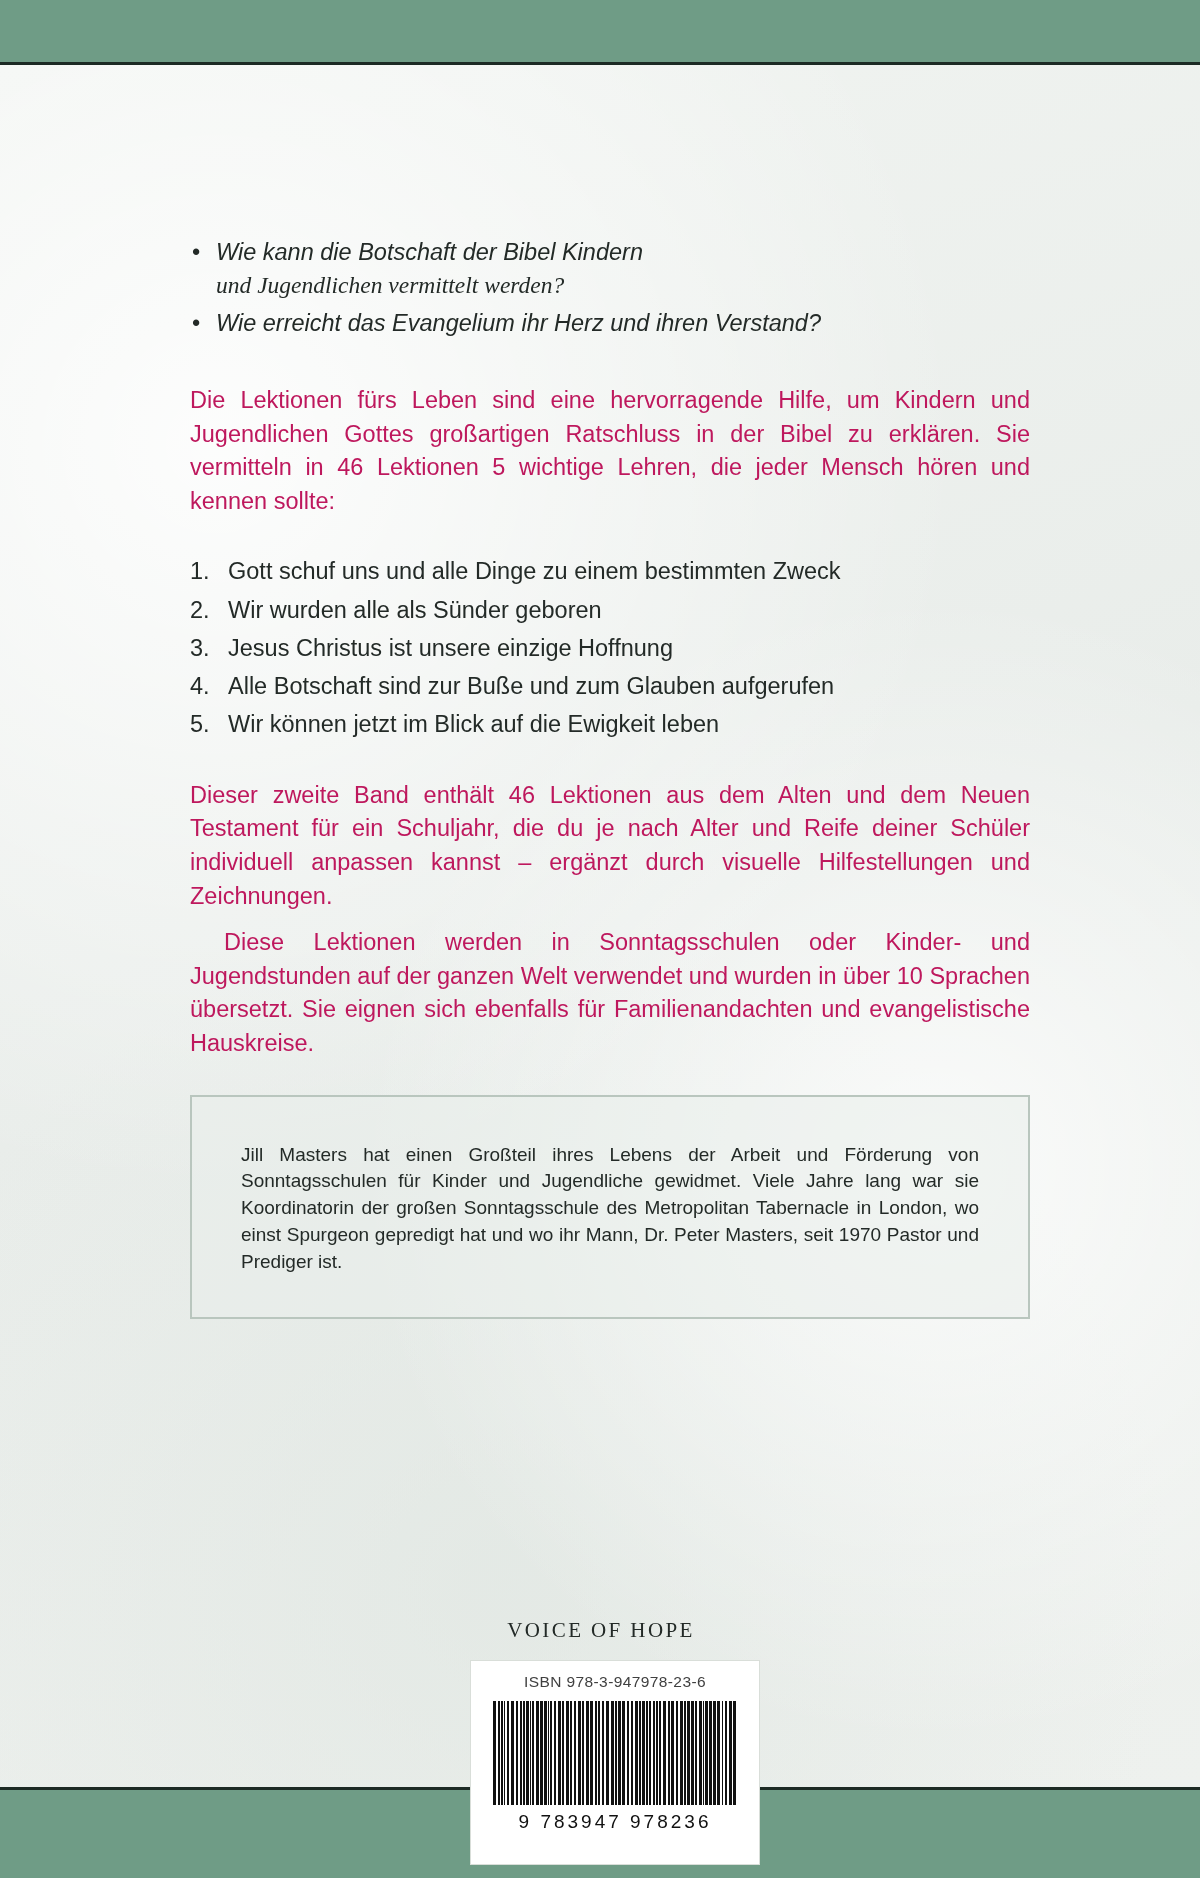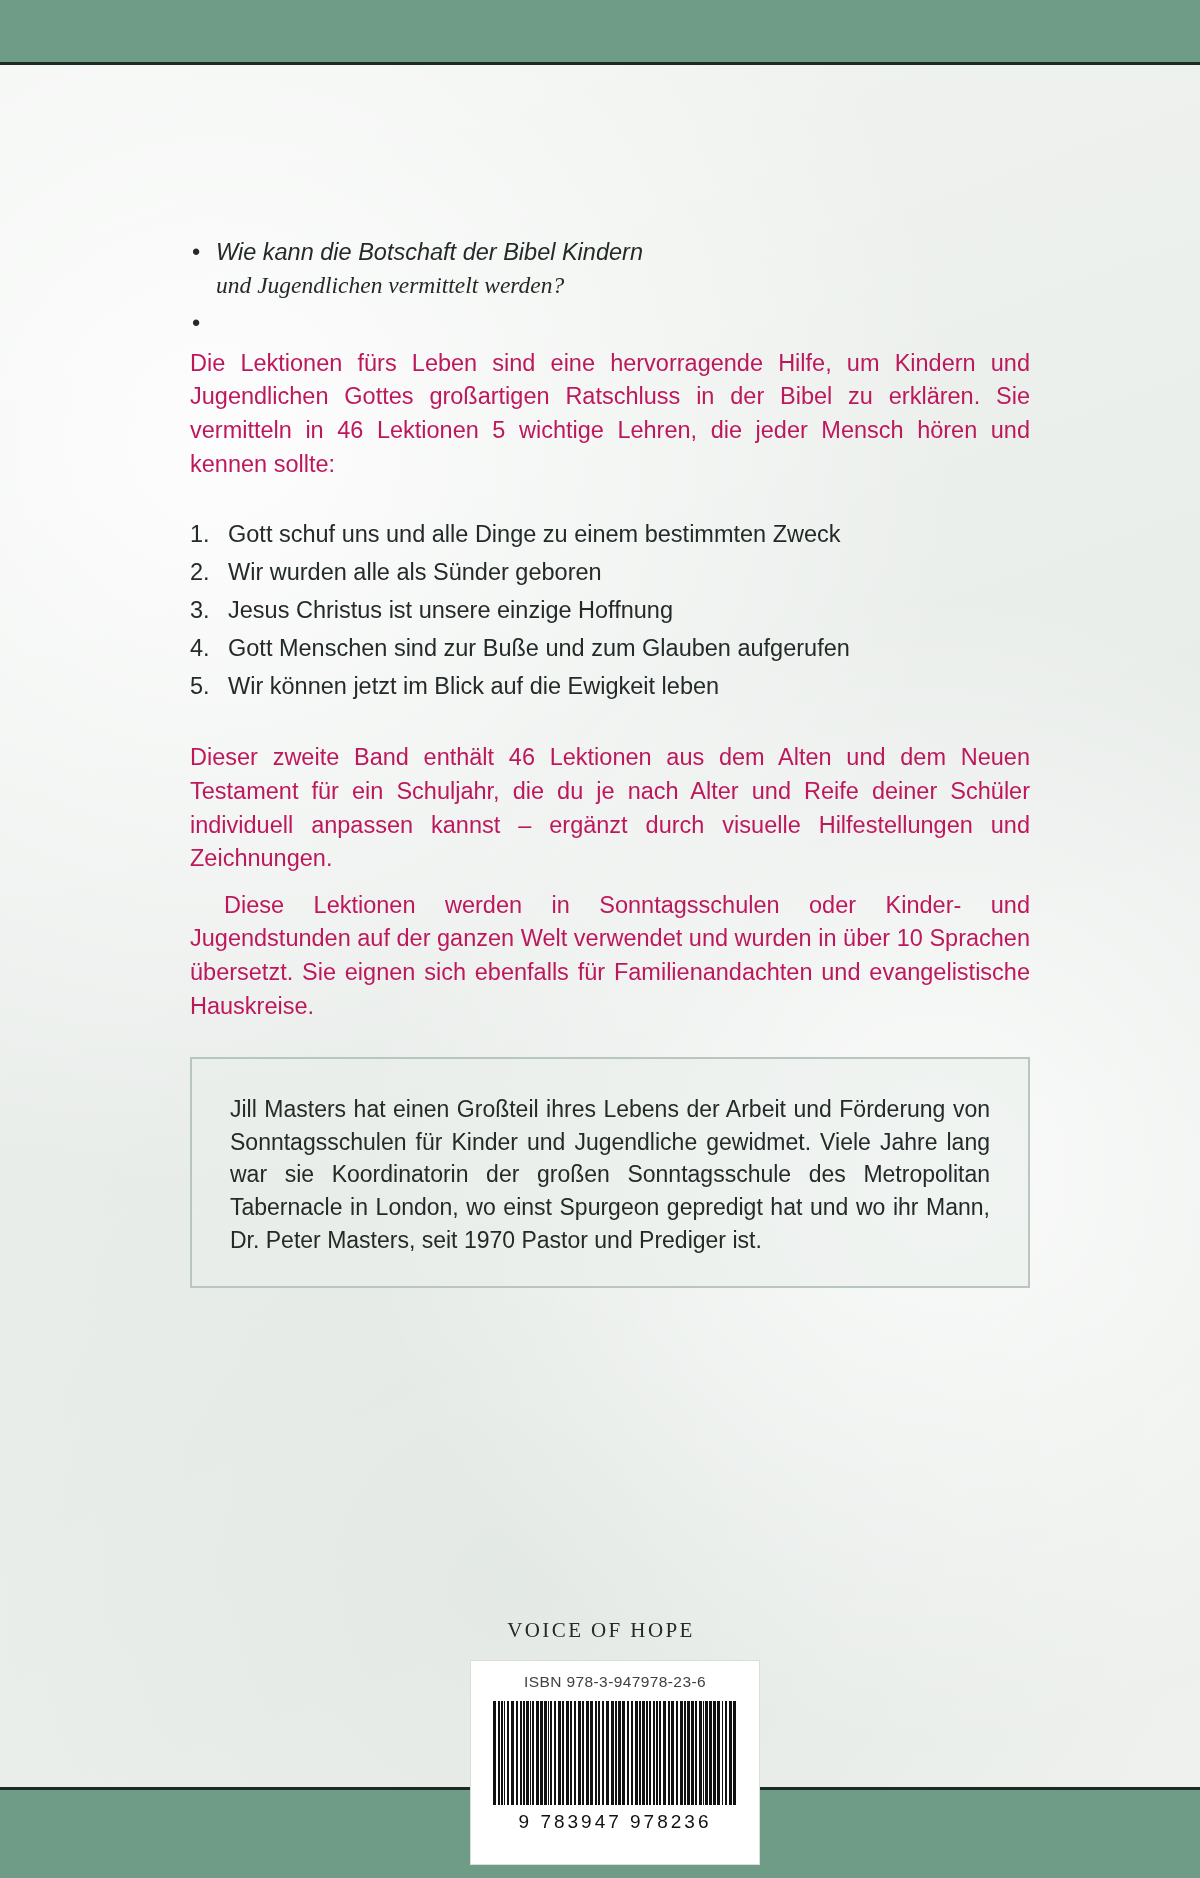--- a/index.html
+++ b/index.html
@@ -123,22 +123,22 @@
   }
 
   .author-box {
     margin-top: 10px;
     border: 2px solid #b9c6be;
     background: rgba(233,239,235,0.55);
     padding: 34px 38px 30px 38px;
     box-sizing: border-box;
   }
   .author-box p {
-    margin: 0;
-    font-size: 23px;
+    margin: 11px;
+    font-size: 19px;
     line-height: 1.42;
     color: #232a27;
     text-align: justify;
     text-justify: inter-word;
   }
 
   .publisher {
     position: absolute;
     left: 1px;
     top: 1618px;
@@ -205,41 +205,42 @@
   <div class="content">
 
     <ul class="bullets">
       <li>
         <span class="dot">•</span>
         <span>Wie kann die Botschaft der Bibel Kindern</span>
         <span class="l2">und Jugendlichen vermittelt werden?</span>
       </li>
       <li>
         <span class="dot">•</span>
+        <span>Wie erreicht das Evangelium ihr Herz und ihren Verstand?</span>
       </li>
     </ul>
 
     <p class="body">Die Lektionen fürs Leben sind eine hervorragende Hilfe, um Kindern und Jugendlichen Gottes großartigen Ratschluss in der Bibel zu erklären. Sie vermitteln in 46 Lektionen 5 wichtige Lehren, die jeder Mensch hören und kennen sollte:</p>
 
     <ol class="numbered">
       <li>
         <span class="num">1.</span>
         <span>Gott schuf uns und alle Dinge zu einem bestimmten Zweck</span>
       </li>
       <li>
         <span class="num">2.</span>
         <span>Wir wurden alle als Sünder geboren</span>
       </li>
       <li>
         <span class="num">3.</span>
         <span>Jesus Christus ist unsere einzige Hoffnung</span>
       </li>
       <li>
         <span class="num">4.</span>
-        <span>Gott Menschen sind zur Buße und zum Glauben aufgerufen</span>
+        <span>Alle Botschaft sind zur Buße und zum Glauben aufgerufen</span>
       </li>
       <li>
         <span class="num">5.</span>
         <span>Wir können jetzt im Blick auf die Ewigkeit leben</span>
       </li>
     </ol>
 
     <p class="body noindent" style="margin-bottom:0;">Dieser zweite Band enthält 46 Lektionen aus dem Alten und dem Neuen Testament für ein Schuljahr, die du je nach Alter und Reife deiner Schüler individuell anpassen kannst – ergänzt durch visuelle Hilfestellungen und Zeichnungen.</p>
     <p class="body" style="text-indent:34px; margin-top:13px;">Diese Lektionen werden in Sonntagsschulen oder Kinder- und Jugendstunden auf der ganzen Welt verwendet und wurden in über 10 Sprachen übersetzt. Sie eignen sich ebenfalls für Familienandachten und evangelistische Hauskreise.</p>
 

